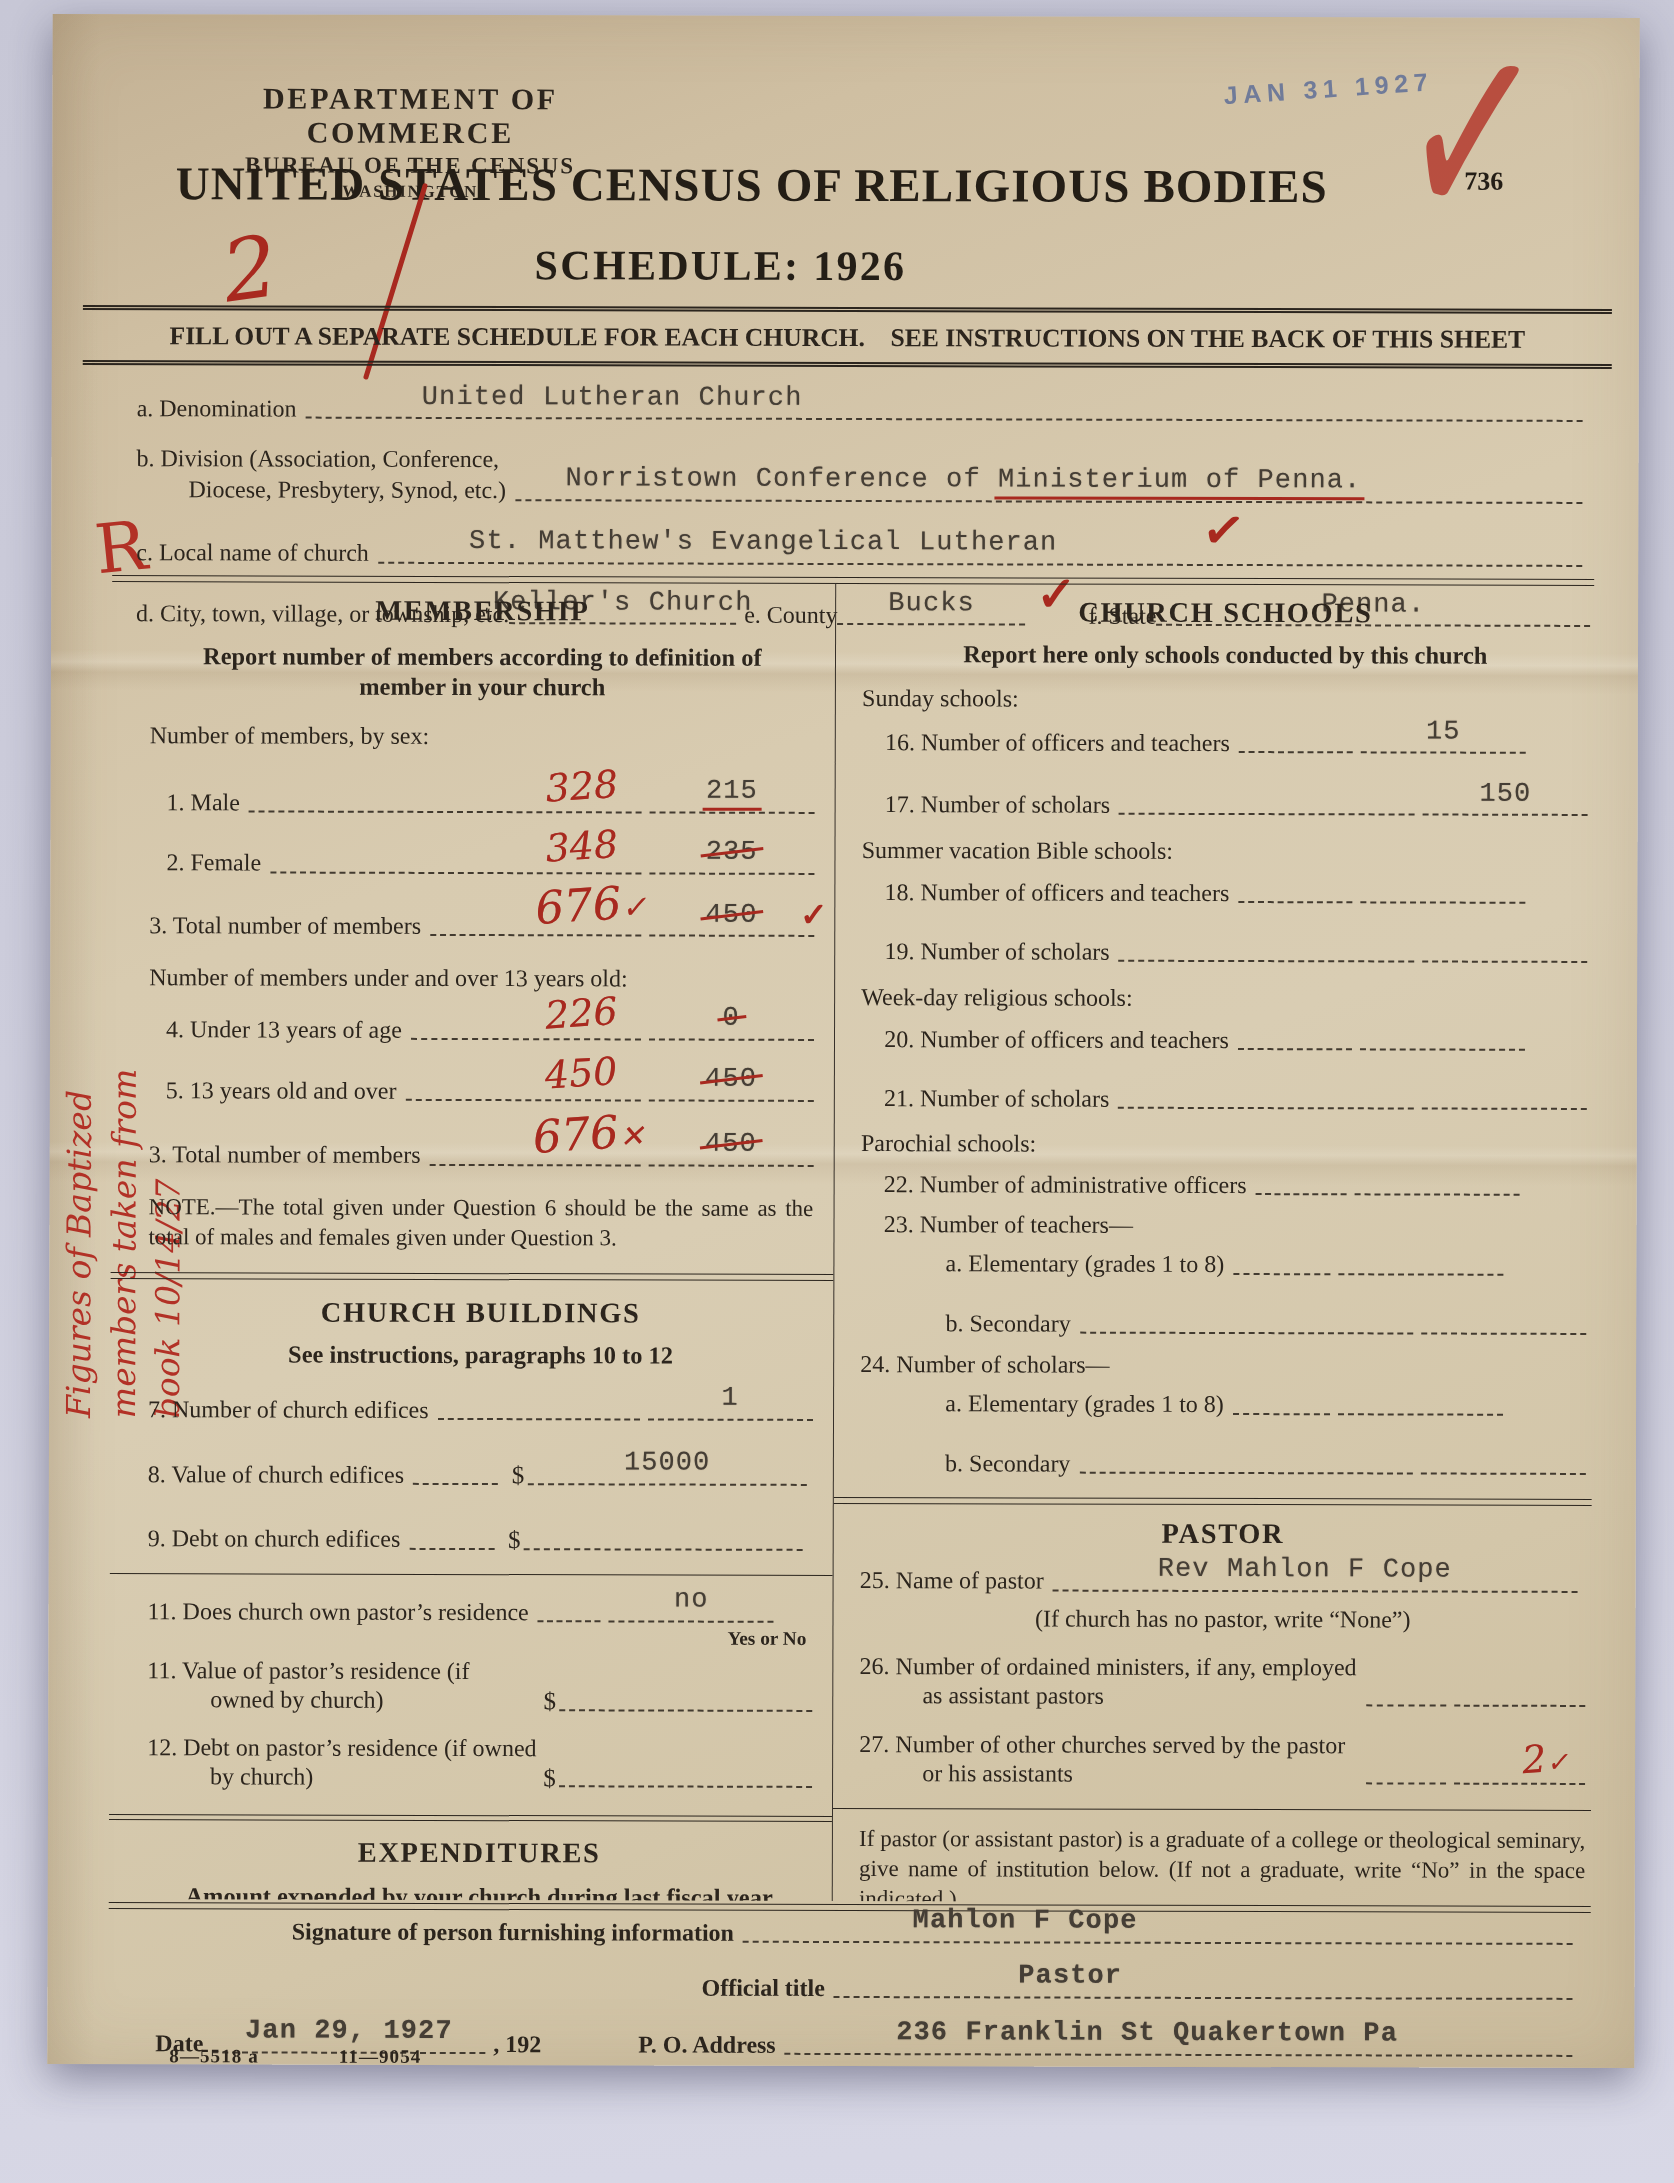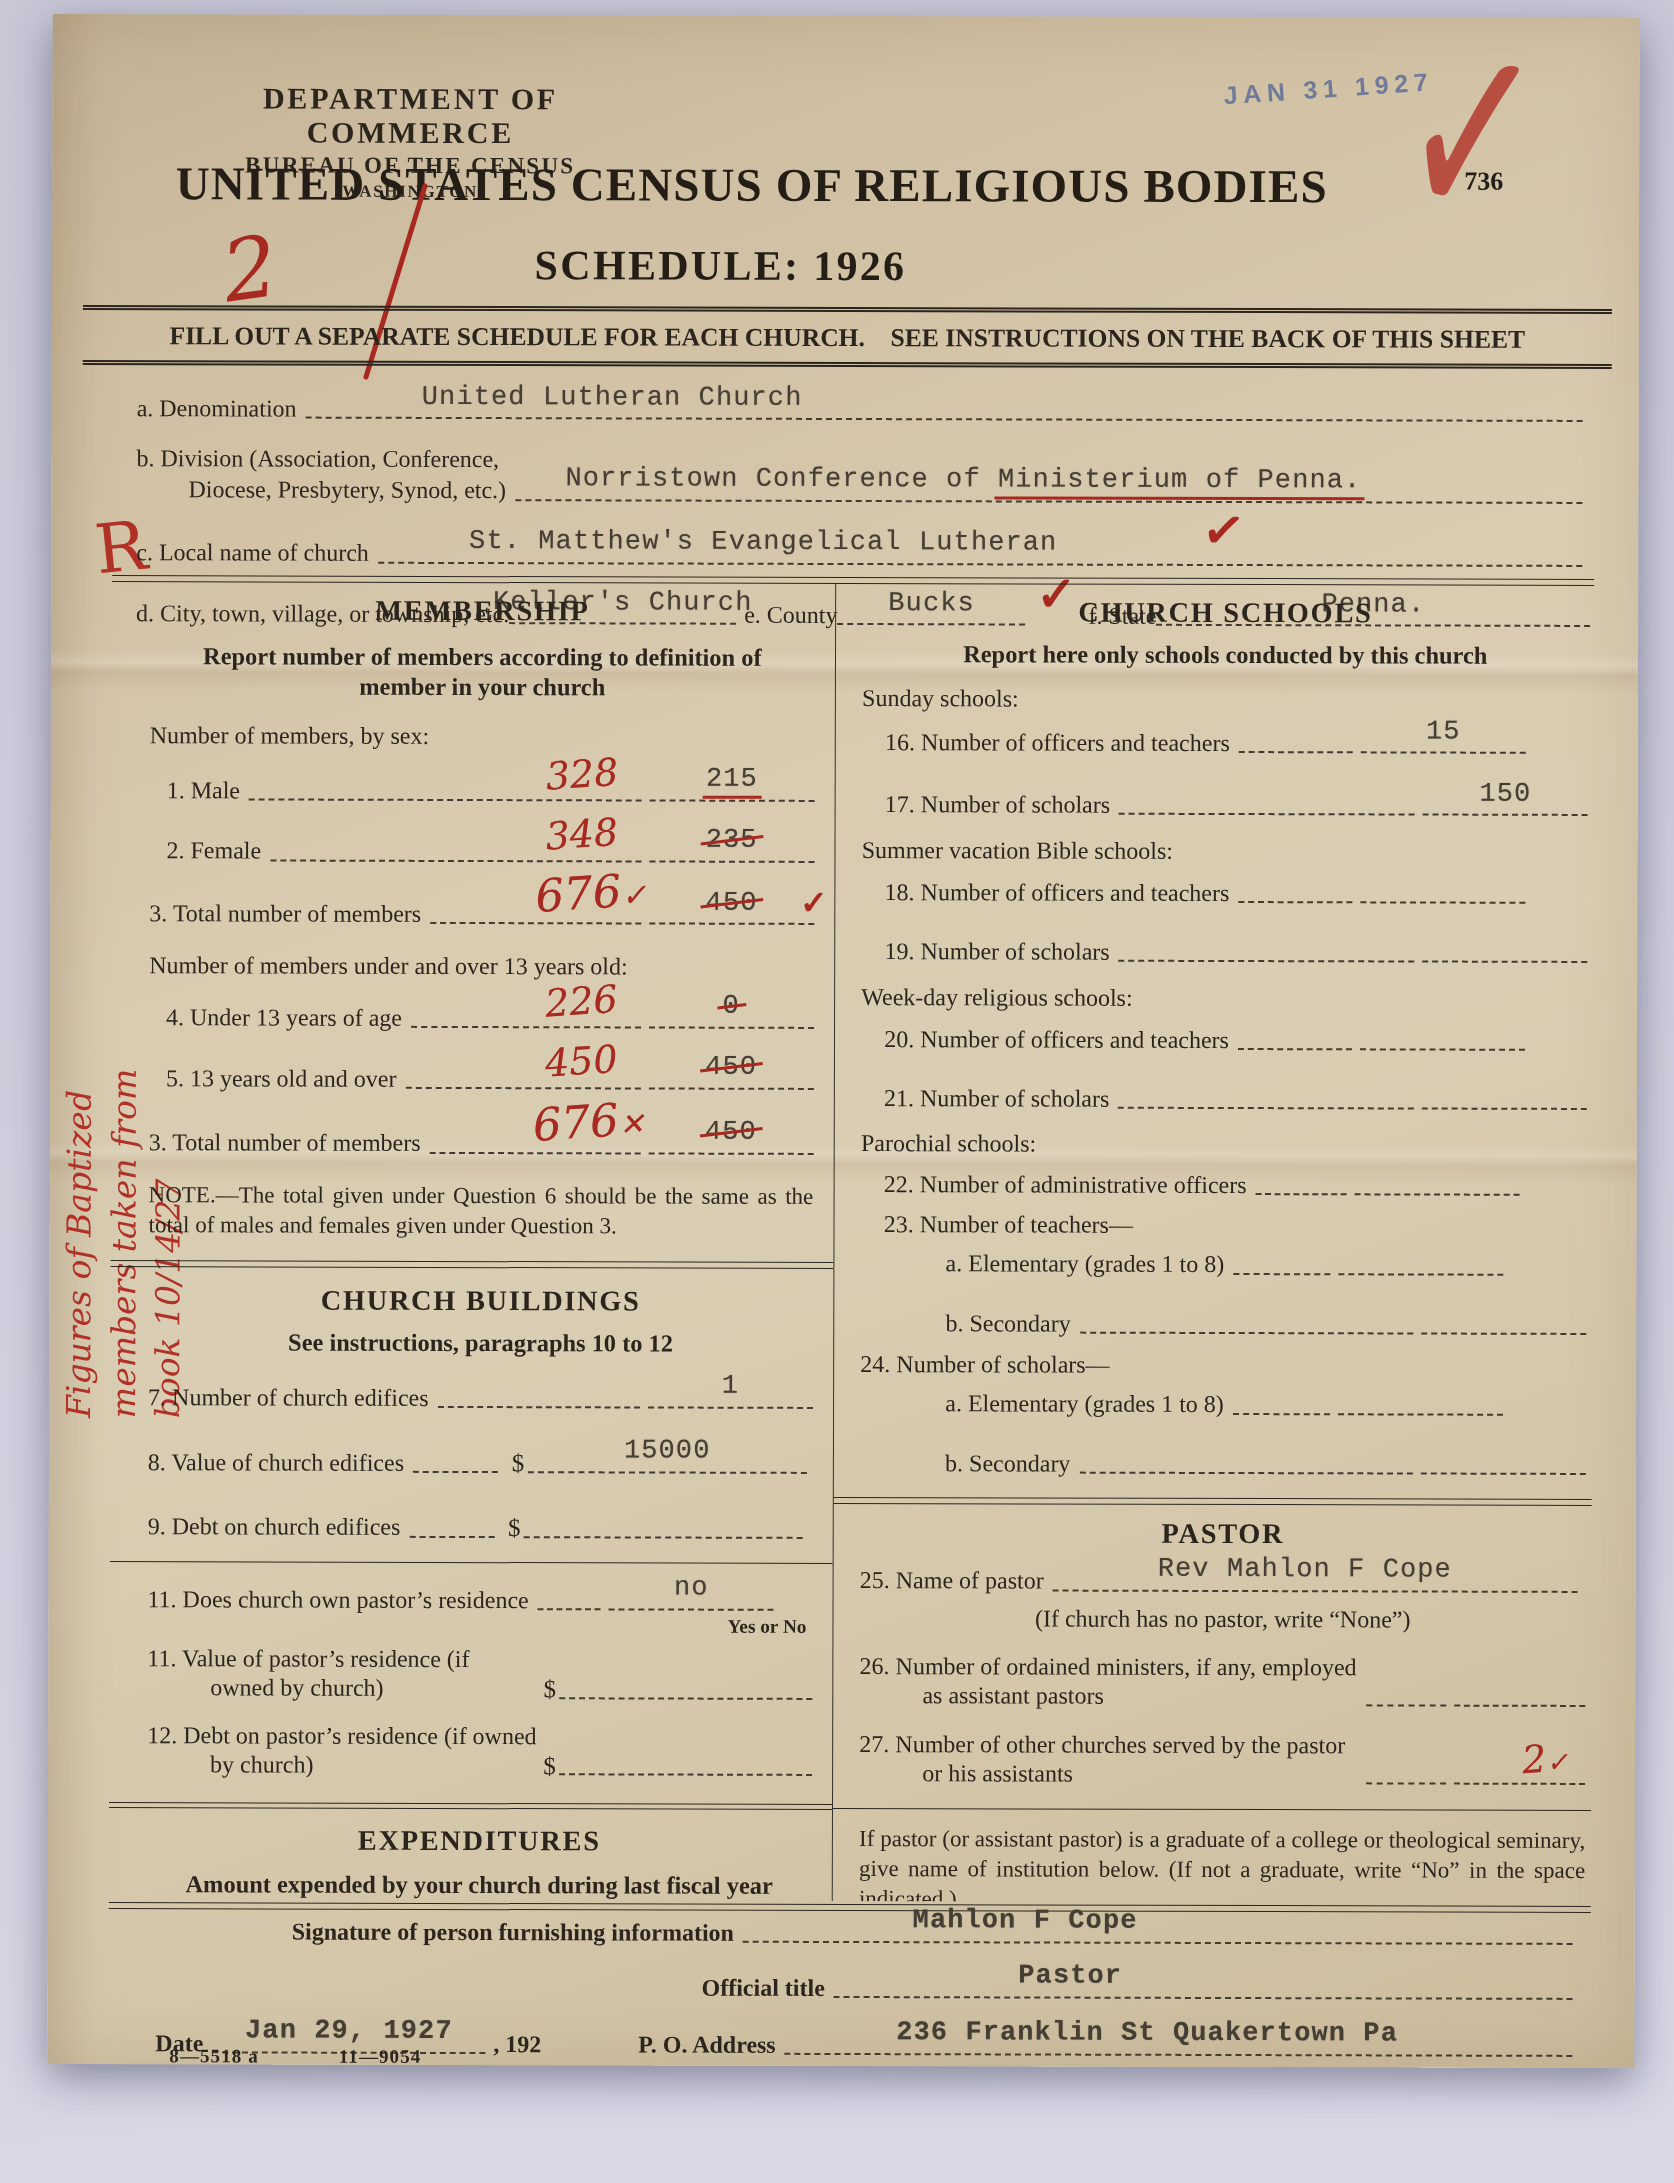--- a/index.html
+++ b/index.html
@@ -140,21 +140,21 @@
   <div class="hr2 colrule-top"></div>
 
   <div class="cols">
 
    <div class="lcol">
     <div class="h1" style="margin-top:12.5px;">MEMBERSHIP</div>
     <div class="h2" style="margin-top:15px;padding:0 23px;">Report number of members according to definition of member in your church</div>
     <div class="lbl" style="margin-top:19.3px;">Number of members, by sex:</div>
 
     <div class="q" style="margin-top:26px;">
-      <span class="lbl" style="padding-left:17px;">1. Male</span>
+      <span class="lbl" style="padding-left:17px;margin-top:12px;">1. Male</span>
       <span class="dots">
               <span class="redhand">328</span>
             </span>
       <span class="slot">
               <span class="typed underline-red">215</span>
             </span>
     </div>
     <div class="q" style="margin-top:32px;">
       <span class="lbl" style="padding-left:17px;">2. Female</span>
       <span class="dots">

